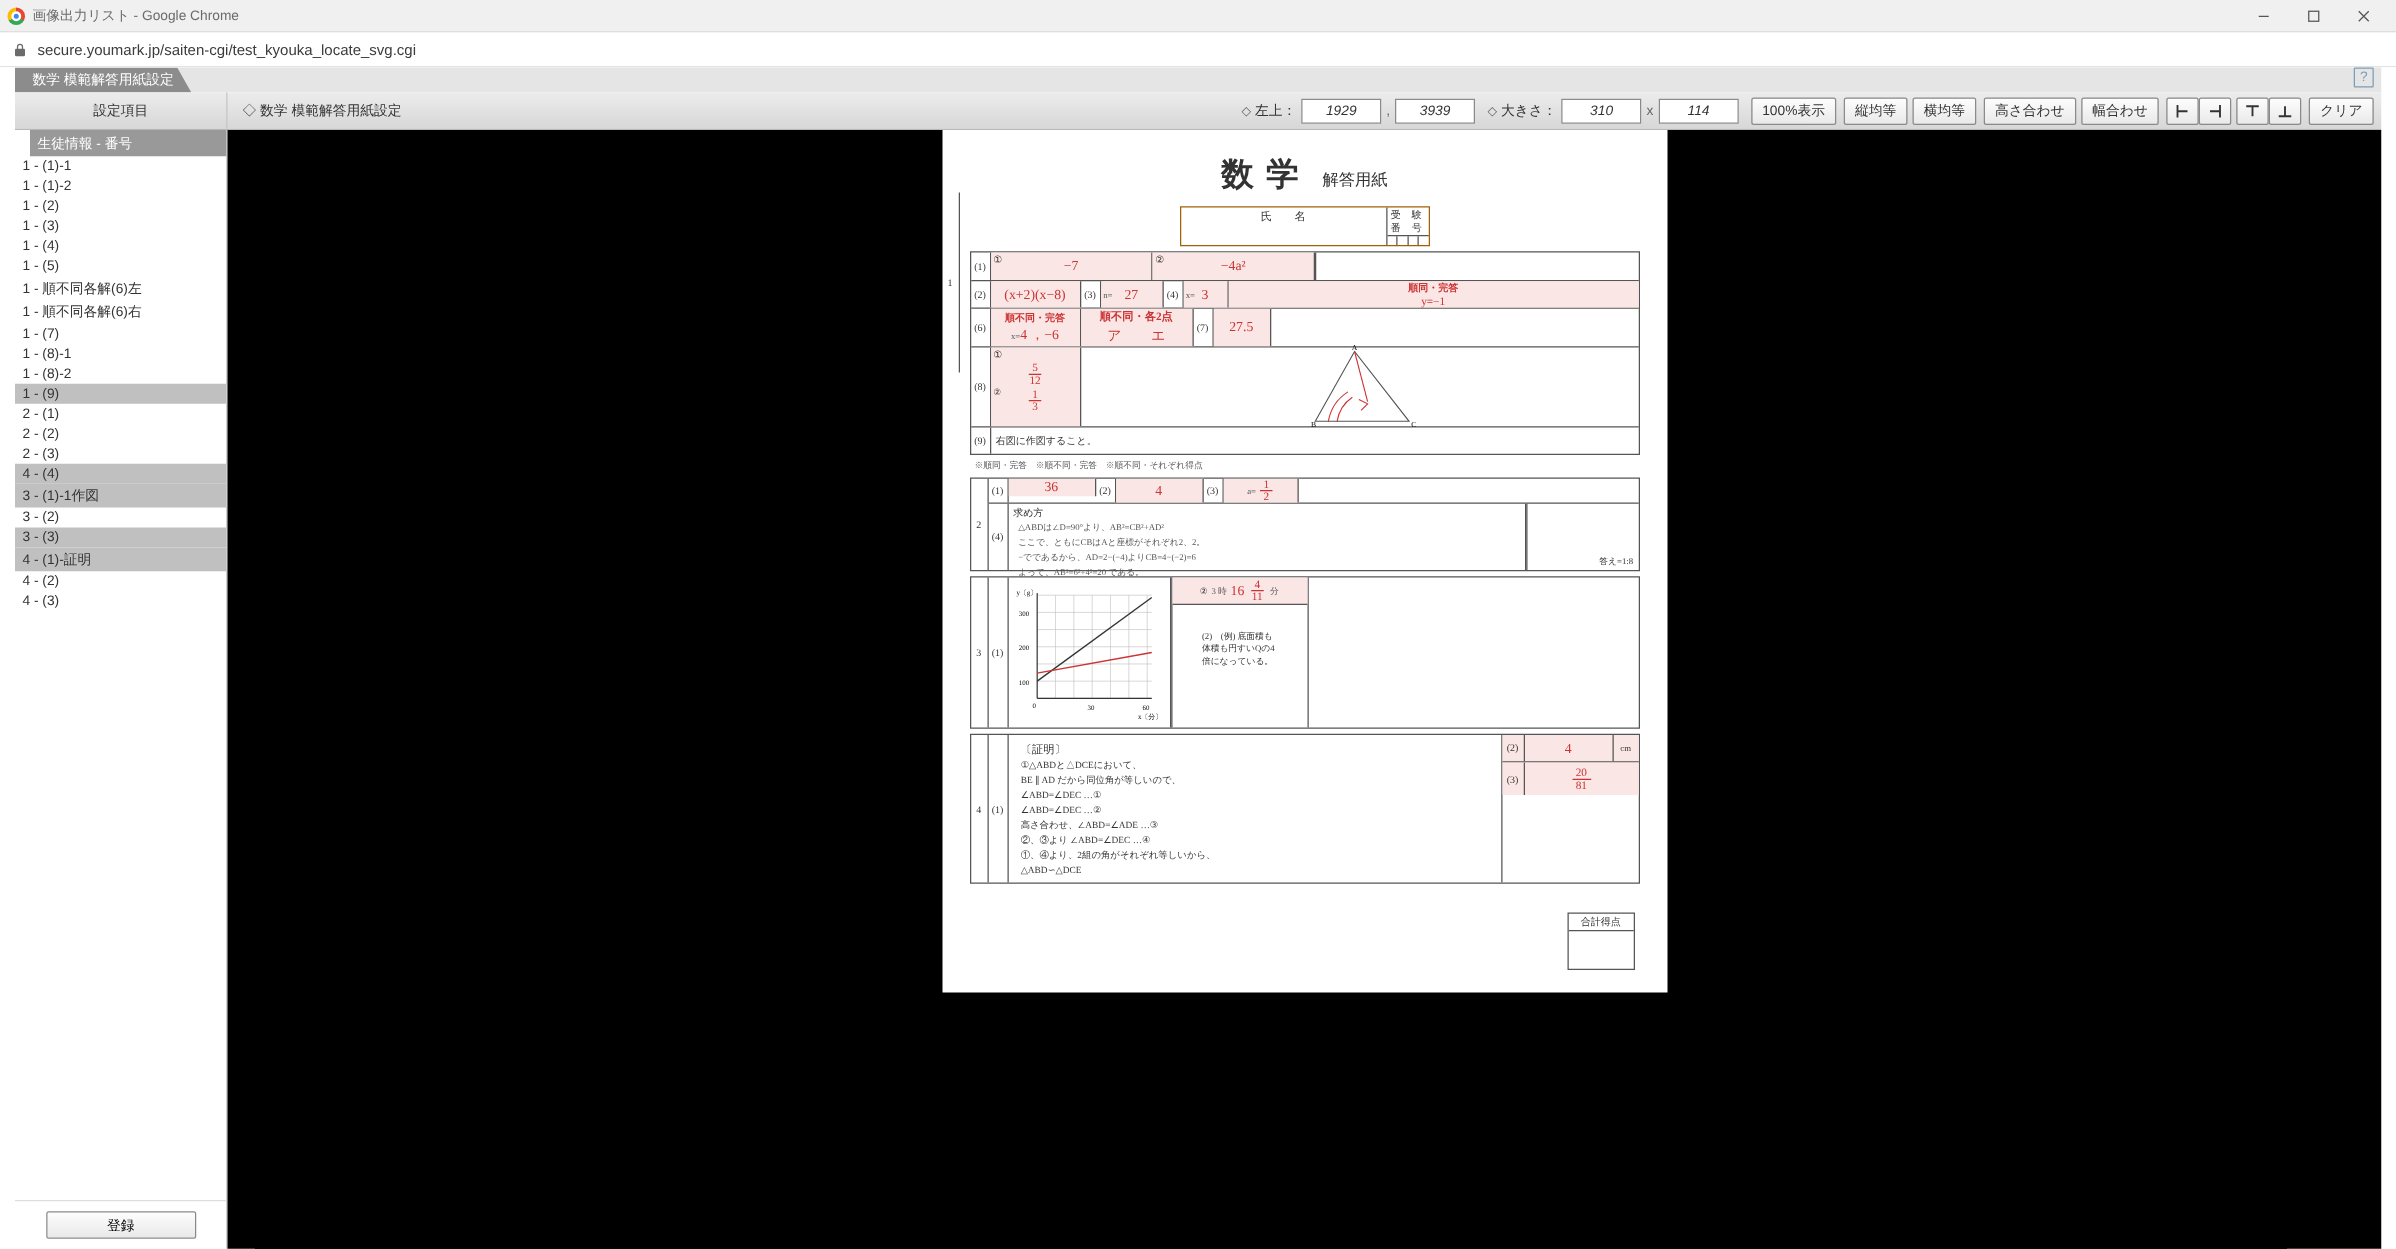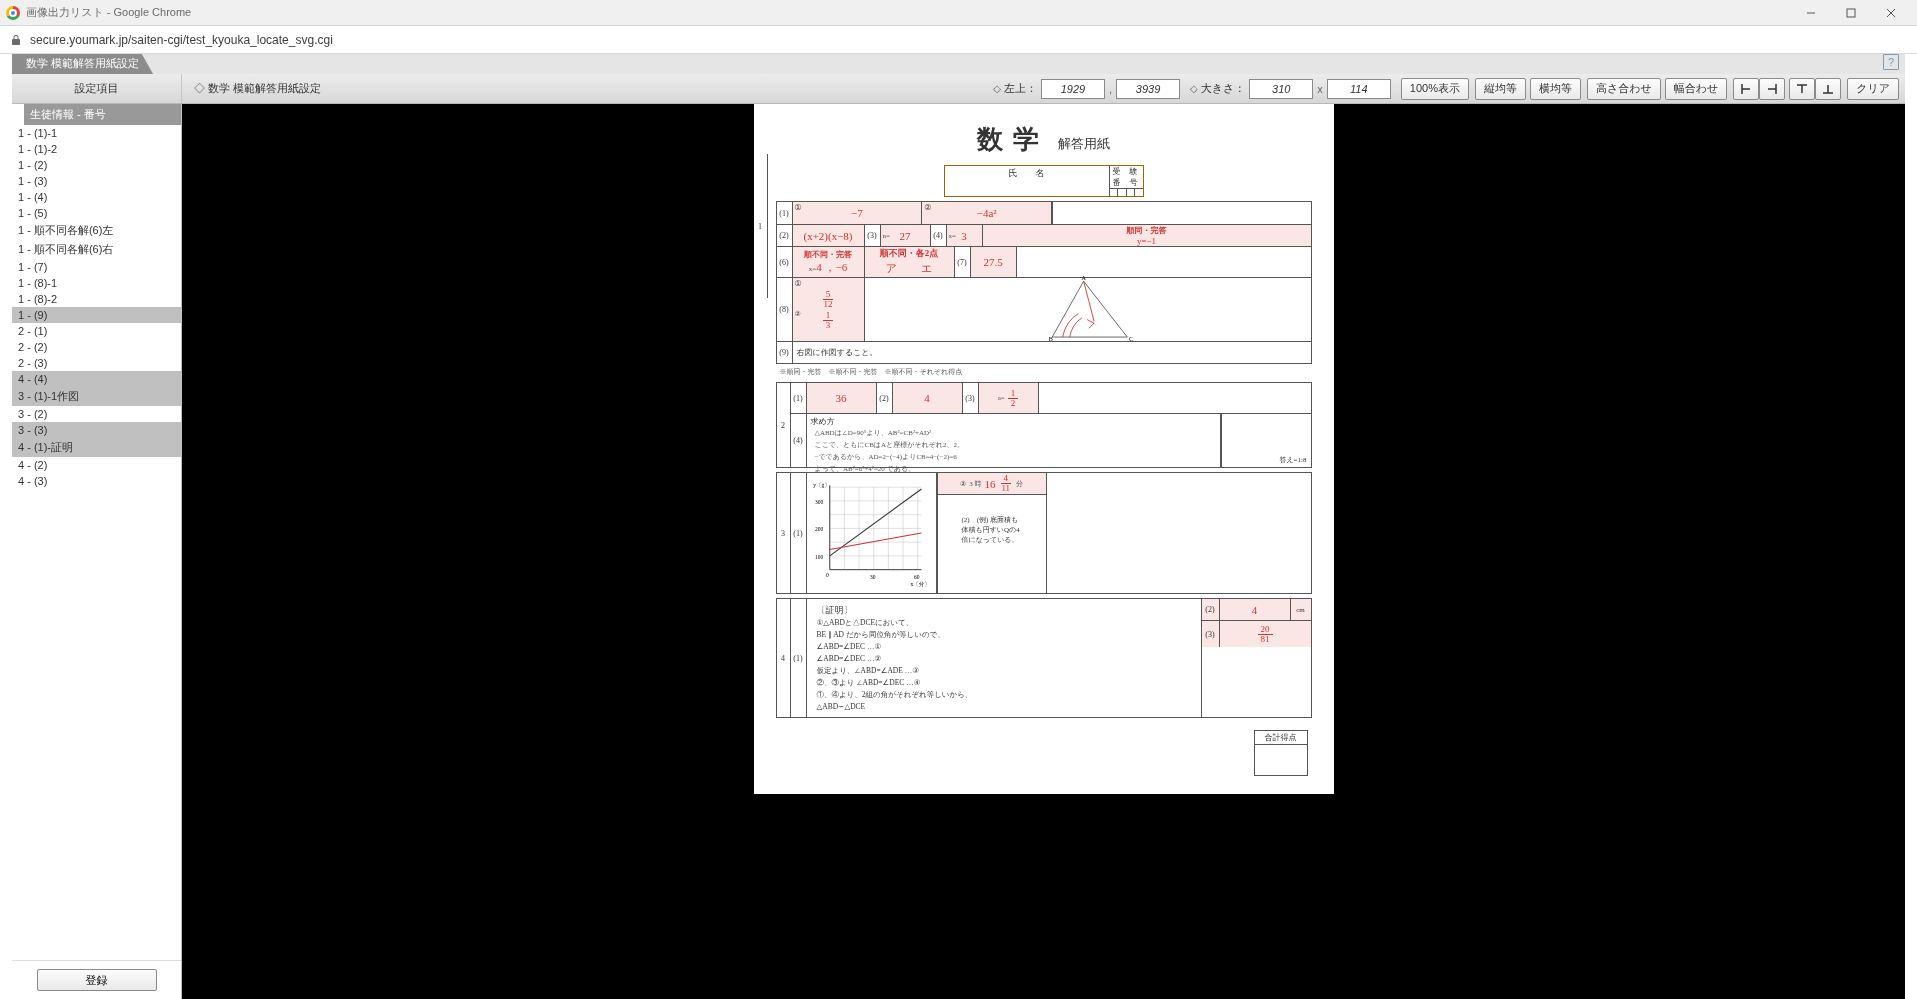--- a/index.html
+++ b/index.html
@@ -349,21 +349,21 @@
           </div>
         </div>
         <div class="note7" style="margin:0 22px">※順同・完答　※順不同・完答　※順不同・それぞれ得点</div>
 
         <div class="sec2">
           <div class="flexrow">
             <div class="idx" style="width:14px;display:flex;align-items:center;justify-content:center;font-size:8px">2</div>
             <div style="flex:1">
               <div class="flexrow">
                 <div class="idx" style="width:16px;font-size:8px;display:flex;align-items:center;justify-content:center">(1)</div>
-                <div class="cell pink" style="width:70px;height:30px;display:flex;align-items:center;justify-content:center">
+                <div class="cell pink" style="width:70px;height:14px;display:flex;align-items:center;justify-content:center">
                     <span class="red">36</span>
                   </div>
                 <div class="idx" style="width:16px;font-size:8px;display:flex;align-items:center;justify-content:center">(2)</div>
                 <div class="cell pink" style="width:70px;display:flex;align-items:center;justify-content:center">
                     <span class="red">4</span>
                   </div>
                 <div class="idx" style="width:16px;font-size:8px;display:flex;align-items:center;justify-content:center">(3)</div>
                 <div class="cell pink" style="width:60px;display:flex;align-items:center;justify-content:center"><span class="tiny">a=</span>&nbsp;<span class="frac">
                       <span class="n">1</span>
                       <span class="d">2</span>
@@ -433,21 +433,21 @@
 
         <div class="sec4" style="display:flex">
           <div style="width:14px;display:flex;align-items:center;justify-content:center;font-size:8px;border-right:1px solid #555">4</div>
           <div style="width:16px;font-size:8px;display:flex;align-items:center;justify-content:center;border-right:1px solid #555">(1)</div>
           <div style="flex:1" class="prooftxt">
             <div class="t">〔証明〕</div>
             <div>①△ABDと△DCEにおいて、</div>
             <div>BE ∥ AD だから同位角が等しいので、</div>
             <div>∠ABD=∠DEC …①</div>
             <div>∠ABD=∠DEC …②</div>
-            <div>仮定より、∠ABD=∠ADE …③</div>
+            <div>高さ合わせ、∠ABD=∠ADE …③</div>
             <div>②、③より ∠ABD=∠DEC …④</div>
             <div>①、④より、2組の角がそれぞれ等しいから、</div>
             <div>△ABD∽△DCE</div>
           </div>
           <div style="width:110px;border-left:1px solid #555">
             <div class="flexrow pink" style="height:22px;border-bottom:1px solid #555">
               <div style="width:18px;font-size:8px;display:flex;align-items:center;justify-content:center">(2)</div>
               <div style="flex:1;display:flex;align-items:center;justify-content:center">
                   <span class="ansred">4</span>
                 </div>

